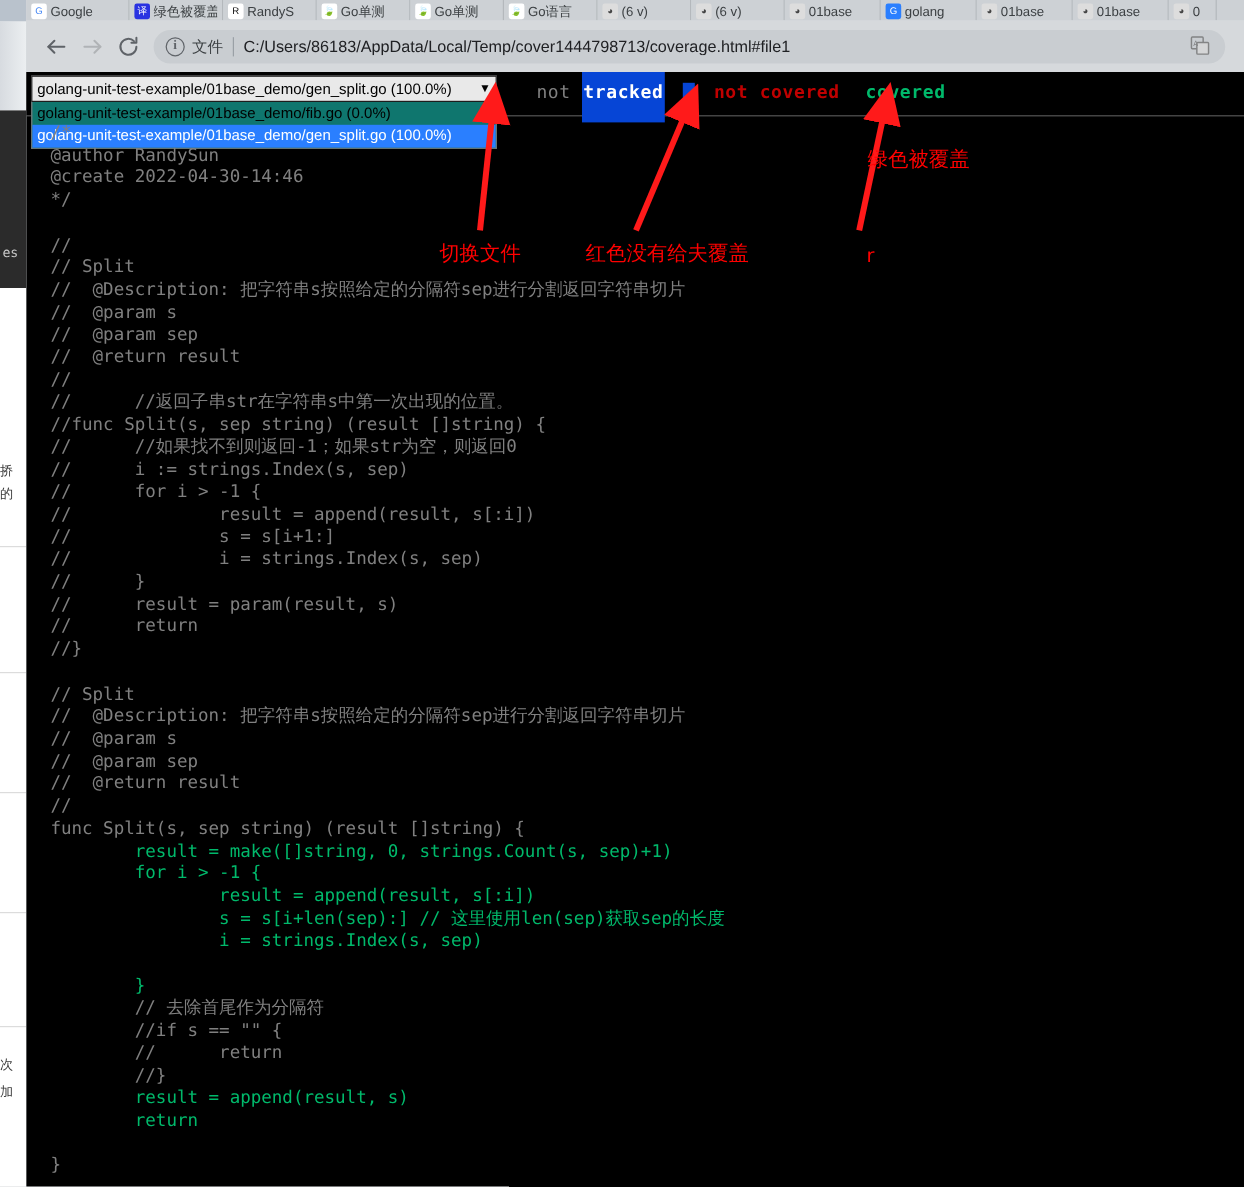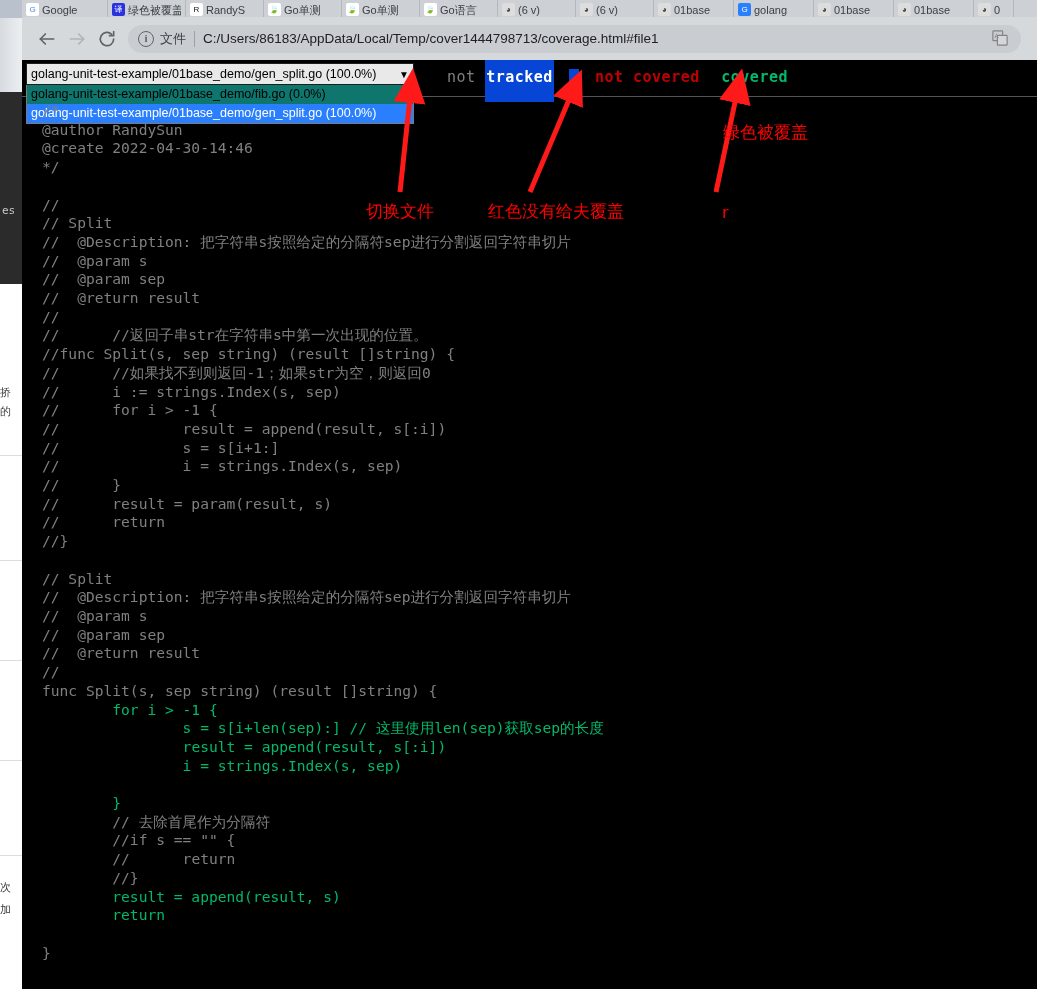--- a/index.html
+++ b/index.html
@@ -242,21 +242,21 @@
 </style>
 </head>
 <body>
 
 <div id="screen">
 
   <div class="bg-window">
     <div class="bg-strip-a"></div>
     <div class="bg-strip-b"></div>
     <div class="bg-strip-c"></div>
-    <div class="bg-dark-frag" style="top:92px;height:192px;">
+    <div class="bg-dark-frag" style="top:92px;height:148px;">
       <span style="position:absolute;left:2px;top:112px;">es</span>
     </div>
     <div class="bg-frag" style="top:385px;">挢</div>
     <div class="bg-frag" style="top:404px;">的</div>
     <div class="bg-frag" style="top:423px;margin-left:46px;">ce</div>
     <div class="bg-rule" style="top:455px;"></div>
     <div class="bg-rule" style="top:560px;"></div>
     <div class="bg-rule" style="top:660px;"></div>
     <div class="bg-rule" style="top:760px;"></div>
     <div class="bg-rule" style="top:855px;"></div>
@@ -391,23 +391,24 @@
 </span><span class="untr">//	return
 </span><span class="untr">//}
 </span><span class="untr">
 </span><span class="untr">// Split
 </span><span class="untr">//  @Description: 把字符串s按照给定的分隔符sep进行分割返回字符串切片
 </span><span class="untr">//  @param s
 </span><span class="untr">//  @param sep
 </span><span class="untr">//  @return result
 </span><span class="untr">//
 </span><span class="untr">func Split(s, sep string) (result []string) {
+</span><span class="cov">	result = make([]string, 0, strings.Count(s, sep)+1)
 </span><span class="cov">	for i &gt; -1 {
+</span><span class="cov">		result = append(result, s[:i])
 </span><span class="cov">		s = s[i+len(sep):] // 这里使用len(sep)获取sep的长度
-</span><span class="cov">		result = append(result, s[:i])
 </span><span class="cov">		i = strings.Index(s, sep)
 </span><span class="untr">
 </span><span class="cov">	}
 </span><span class="untr">	// 去除首尾作为分隔符
 </span><span class="untr">	//if s == "" {
 </span><span class="untr">	//	return
 </span><span class="untr">	//}
 </span><span class="cov">	result = append(result, s)
 </span><span class="cov">	return
 </span><span class="untr">

